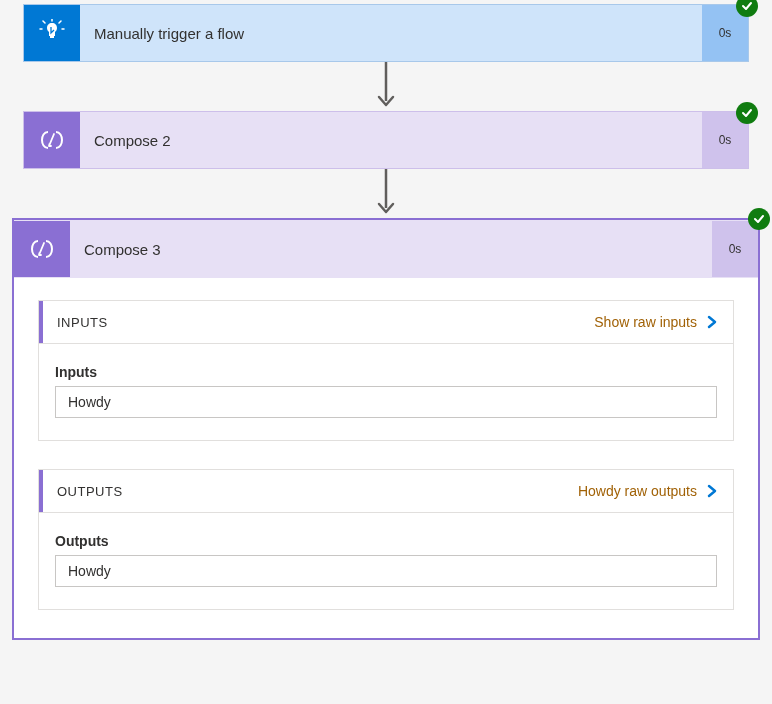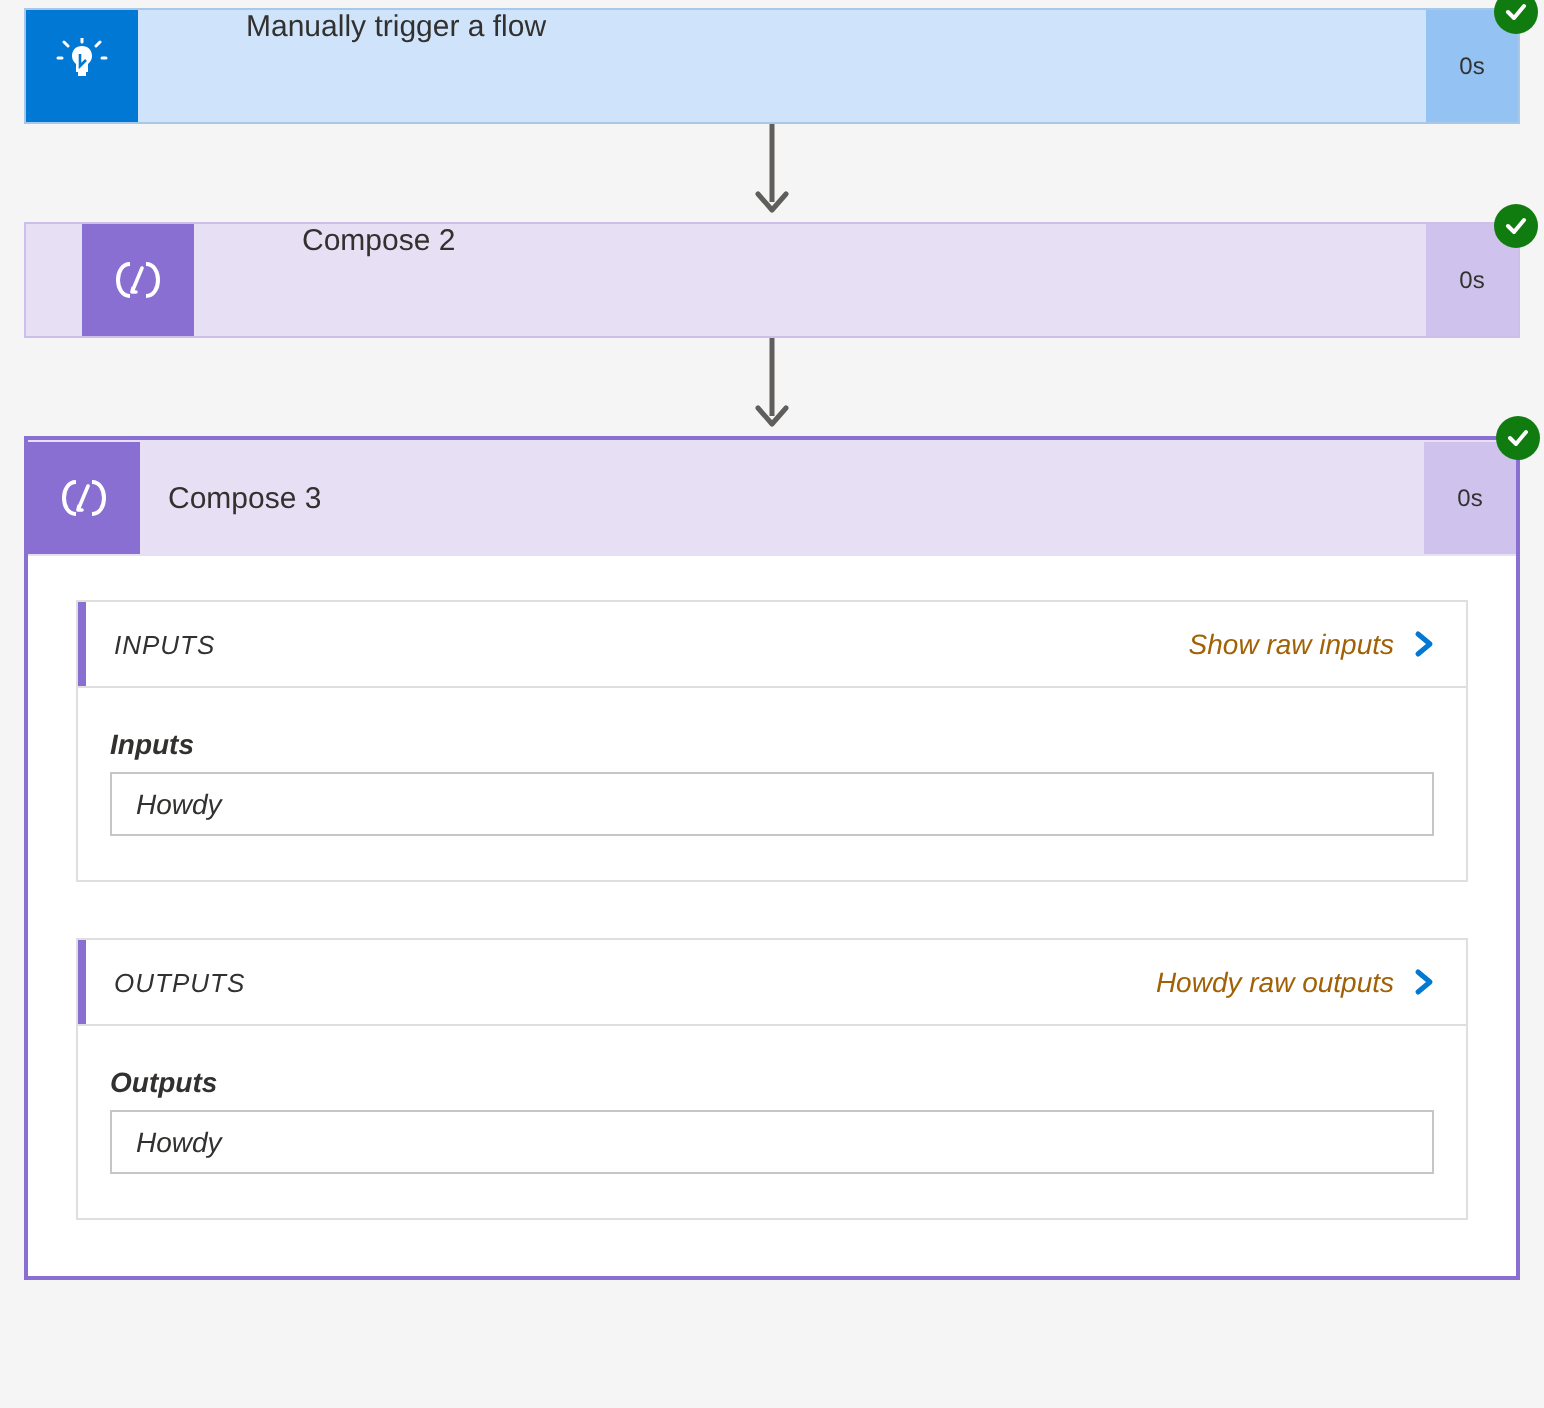--- a/index.html
+++ b/index.html
@@ -11,34 +11,33 @@
       font-family: "Segoe UI", -apple-system, sans-serif;
       background: #f5f5f5;
       width: 772px;
       height: 704px;
       padding: 0;
       overflow: hidden;
     }
     .card {
       position: relative;
       display: flex;
+      align-items: center;
       height: 58px;
       border: 1px solid;
-      margin: 0 12px;
-      gap: 40px;
+      margin: 0 23px;
     }
     .card-trigger {
       background: #cfe4fa;
       border-color: #a8c8ea;
       margin-top: 4px;
     }
     .card-compose {
       background: #e7e0f5;
       border-color: #cdbfea;
-      padding-left: 28px;
     }
     .card-icon {
       width: 56px;
       height: 56px;
       display: flex;
       align-items: center;
       justify-content: center;
       flex-shrink: 0;
     }
     .icon-trigger {
@@ -95,21 +94,20 @@
     .expanded-header {
       display: flex;
       align-items: center;
       height: 58px;
       background: #e7e0f5;
       position: relative;
     }
     .expanded-body {
       padding: 22px 24px 28px 24px;
       background: white;
-      font-style: italic;
     }
     .section {
       border: 1px solid #e1dfdd;
       margin-bottom: 28px;
       position: relative;
     }
     .section:last-child {
       margin-bottom: 0;
     }
     .section-header {

